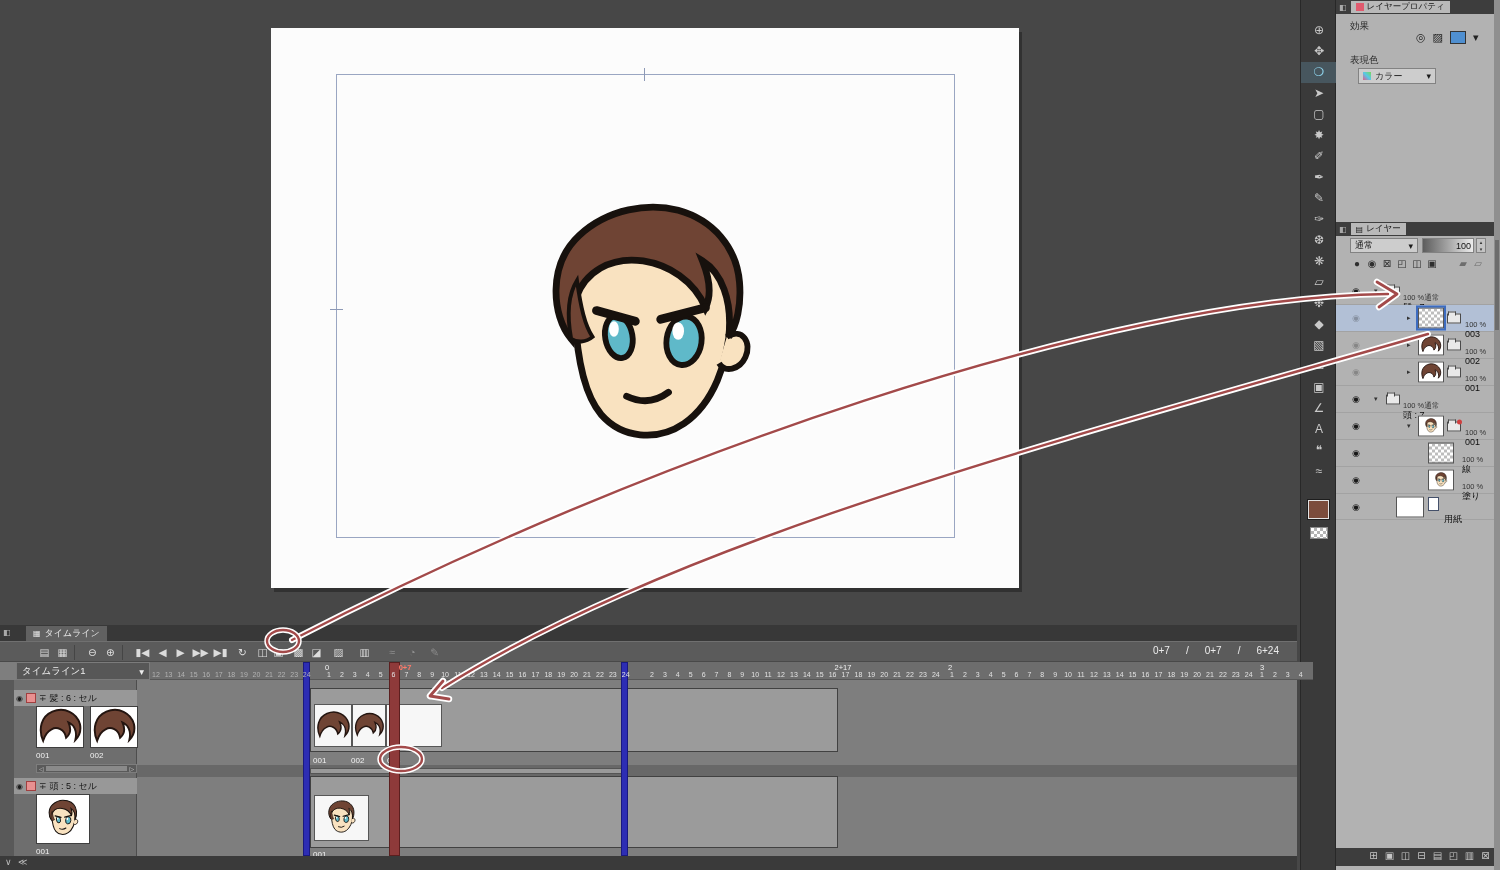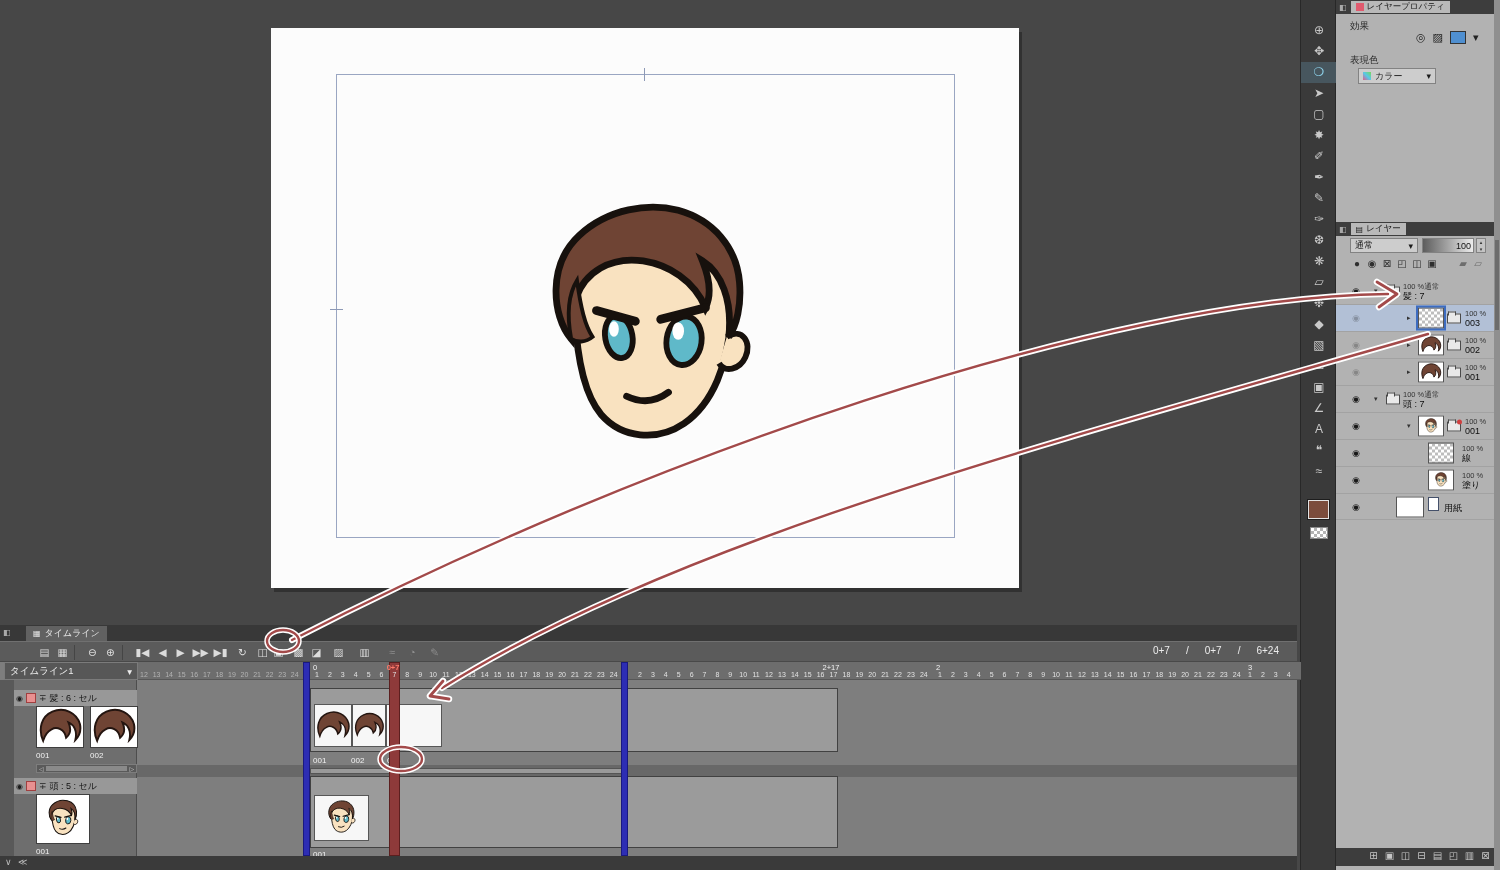--- a/index.html
+++ b/index.html
@@ -48,40 +48,40 @@
 .fold{position:absolute;width:14px;height:10px;background:#e9e9e9;border:1px solid #4a4a4a;top:50%;
       transform:translateY(-45%)}
 .fold:before{content:"";position:absolute;left:0;top:-3px;width:6px;height:3px;background:#e9e9e9;
       border:1px solid #4a4a4a;border-bottom:none}
 .fold.edit:after{content:"";position:absolute;right:-2px;top:-3px;width:5px;height:5px;
       background:#d04040;border-radius:50%}
 .lthumb{position:absolute;top:50%;transform:translateY(-50%);background:#fff;border:1px solid #555;
         overflow:hidden}
 .lthumb.selthumb{outline:2px solid #3d6cc0}
 .checker{background:repeating-conic-gradient(#bdbdbd 0% 25%,#fff 0% 50%) 0 0/6px 6px}
-.ltext{position:absolute;top:4px;line-height:10px}
+.ltext{position:absolute;top:15px;line-height:10px}
 .ltext .l1{font-size:7.5px;color:#333;display:block;line-height:9px}
 .ltext .l2{font-size:9px;color:#0e0e0e;display:block;line-height:10px}
 #lp-bottom{position:absolute;left:0;top:848px;width:158px;height:18px;background:#3d3d3d}
 .lb-ico{position:absolute;top:2px;font-size:10px;color:#c6c6c6;width:15px;text-align:center}
 #rscroll{position:absolute;left:1494px;top:0;width:6px;height:870px;background:#8f8f8f}
 #rscroll .thumb{position:absolute;left:1px;top:240px;width:4px;height:90px;background:#6c6c6c}
 
 #timeline{position:absolute;left:0;top:625px;width:1297px;height:245px;background:#7e7e7e}
 #tl-tabbar{position:absolute;top:0;left:0;height:16px;width:100%;background:#383838}
 #tl-tab{position:absolute;left:26px;top:1px;height:15px;background:#616161;color:#e8e8e8;
         font-size:9px;display:flex;align-items:center;gap:4px;padding:0 7px}
 #tl-toolbar{position:absolute;top:16px;left:0;height:21px;width:100%;background:#5b5b5b;
             border-top:1px solid #707070;border-bottom:1px solid #494949}
 .tbi{position:absolute;top:2px;width:17px;height:17px;line-height:17px;text-align:center;
      color:#dcdcdc;font-size:10.5px;cursor:pointer}
 .tbi.dim{color:#8e8e8e}
 .tbsep{position:absolute;top:3px;width:1px;height:15px;background:#454545}
 #tl-counters{position:absolute;right:18px;top:3px;display:flex;gap:16px;color:#ececec;font-size:10px}
-#tl-ruler{position:absolute;top:37px;left:4px;height:18px;width:100%;background:#6d6d6d;
+#tl-ruler{position:absolute;top:37px;left:16px;height:18px;width:100%;background:#6d6d6d;
           border-bottom:1px solid #575757}
 #tl-selector{position:absolute;left:0;top:0;width:134px;height:18px;background:#575757;
              border:1px solid #7b7b7b;color:#ececec;font-size:9.5px;display:flex;
              align-items:center;justify-content:space-between;padding:0 5px}
 .rnum{position:absolute;top:9px;transform:translateX(-50%);font-size:7px;color:#e2e2e2;z-index:6}
 .rnum.dim{color:#b3b3b3}
 .rmark{position:absolute;top:1px;transform:translateX(-50%);font-size:7.5px;color:#f2f2f2;z-index:6}
 .rmark.red{color:#ff7a6a;font-weight:bold}
 #tl-body{position:absolute;top:55px;left:0;height:176px;width:100%;background:#7e7e7e}
 #tl-gutter{position:absolute;left:0;top:0;width:14px;height:100%;background:#595959}

